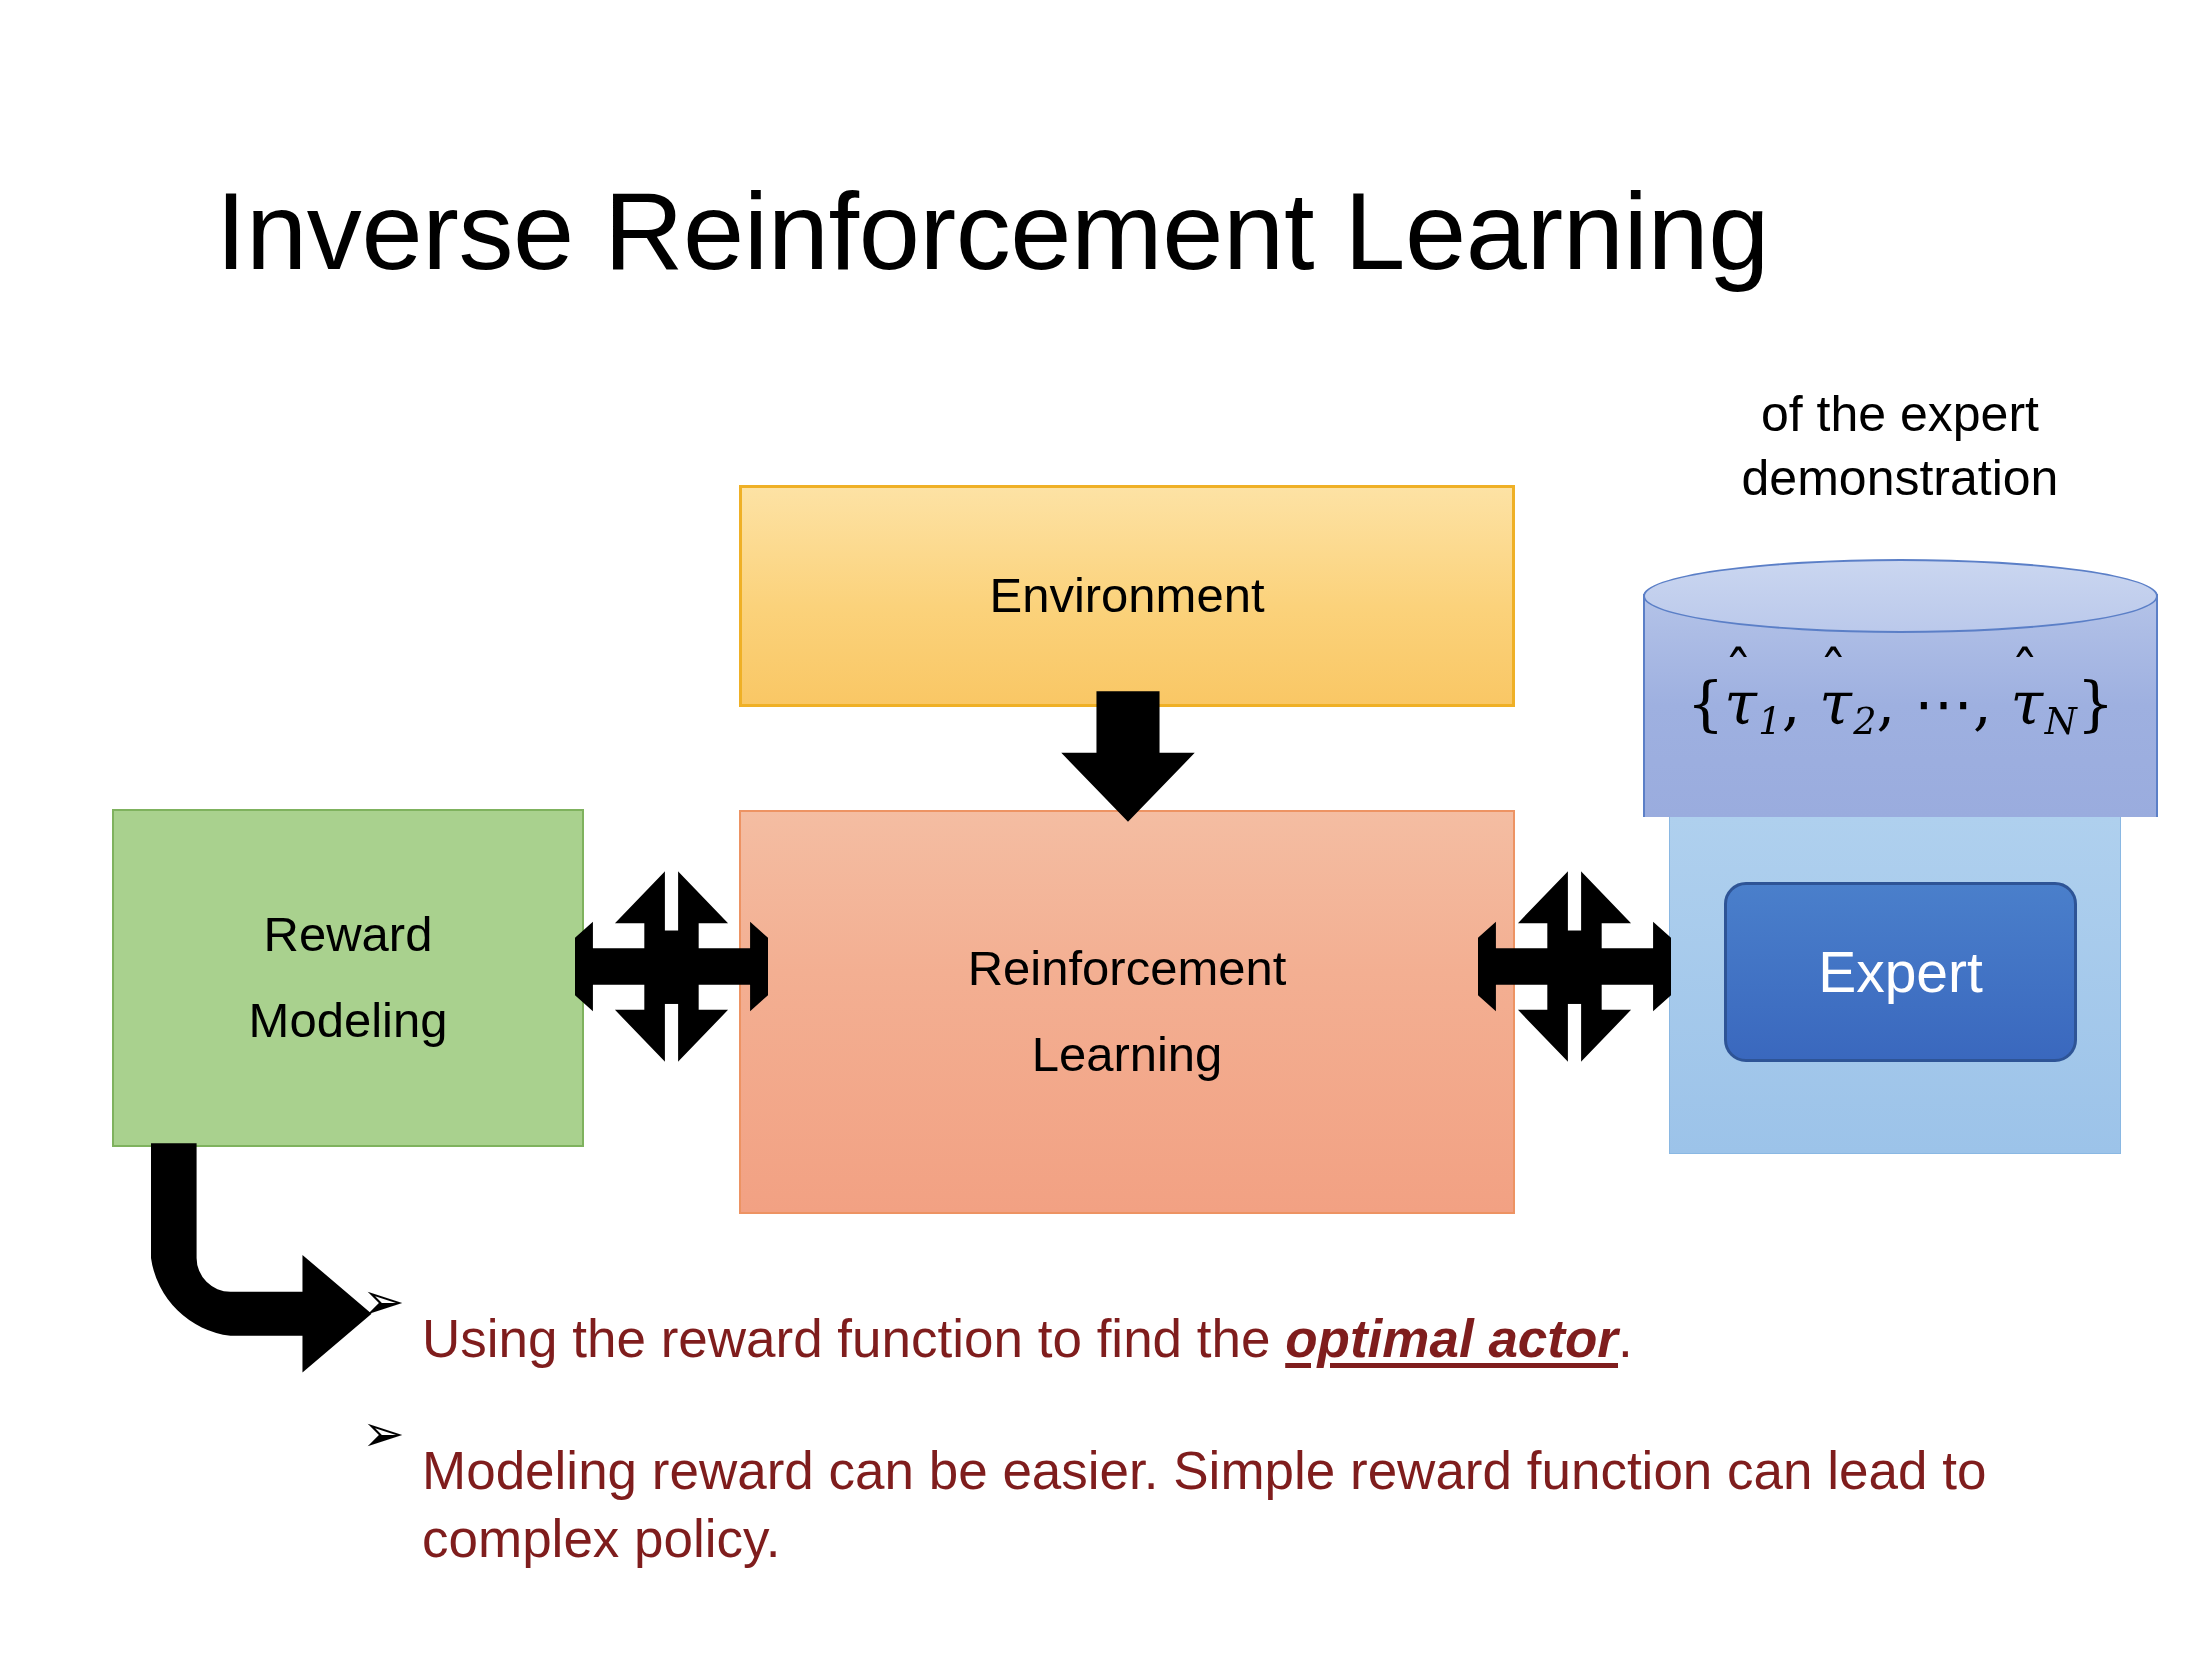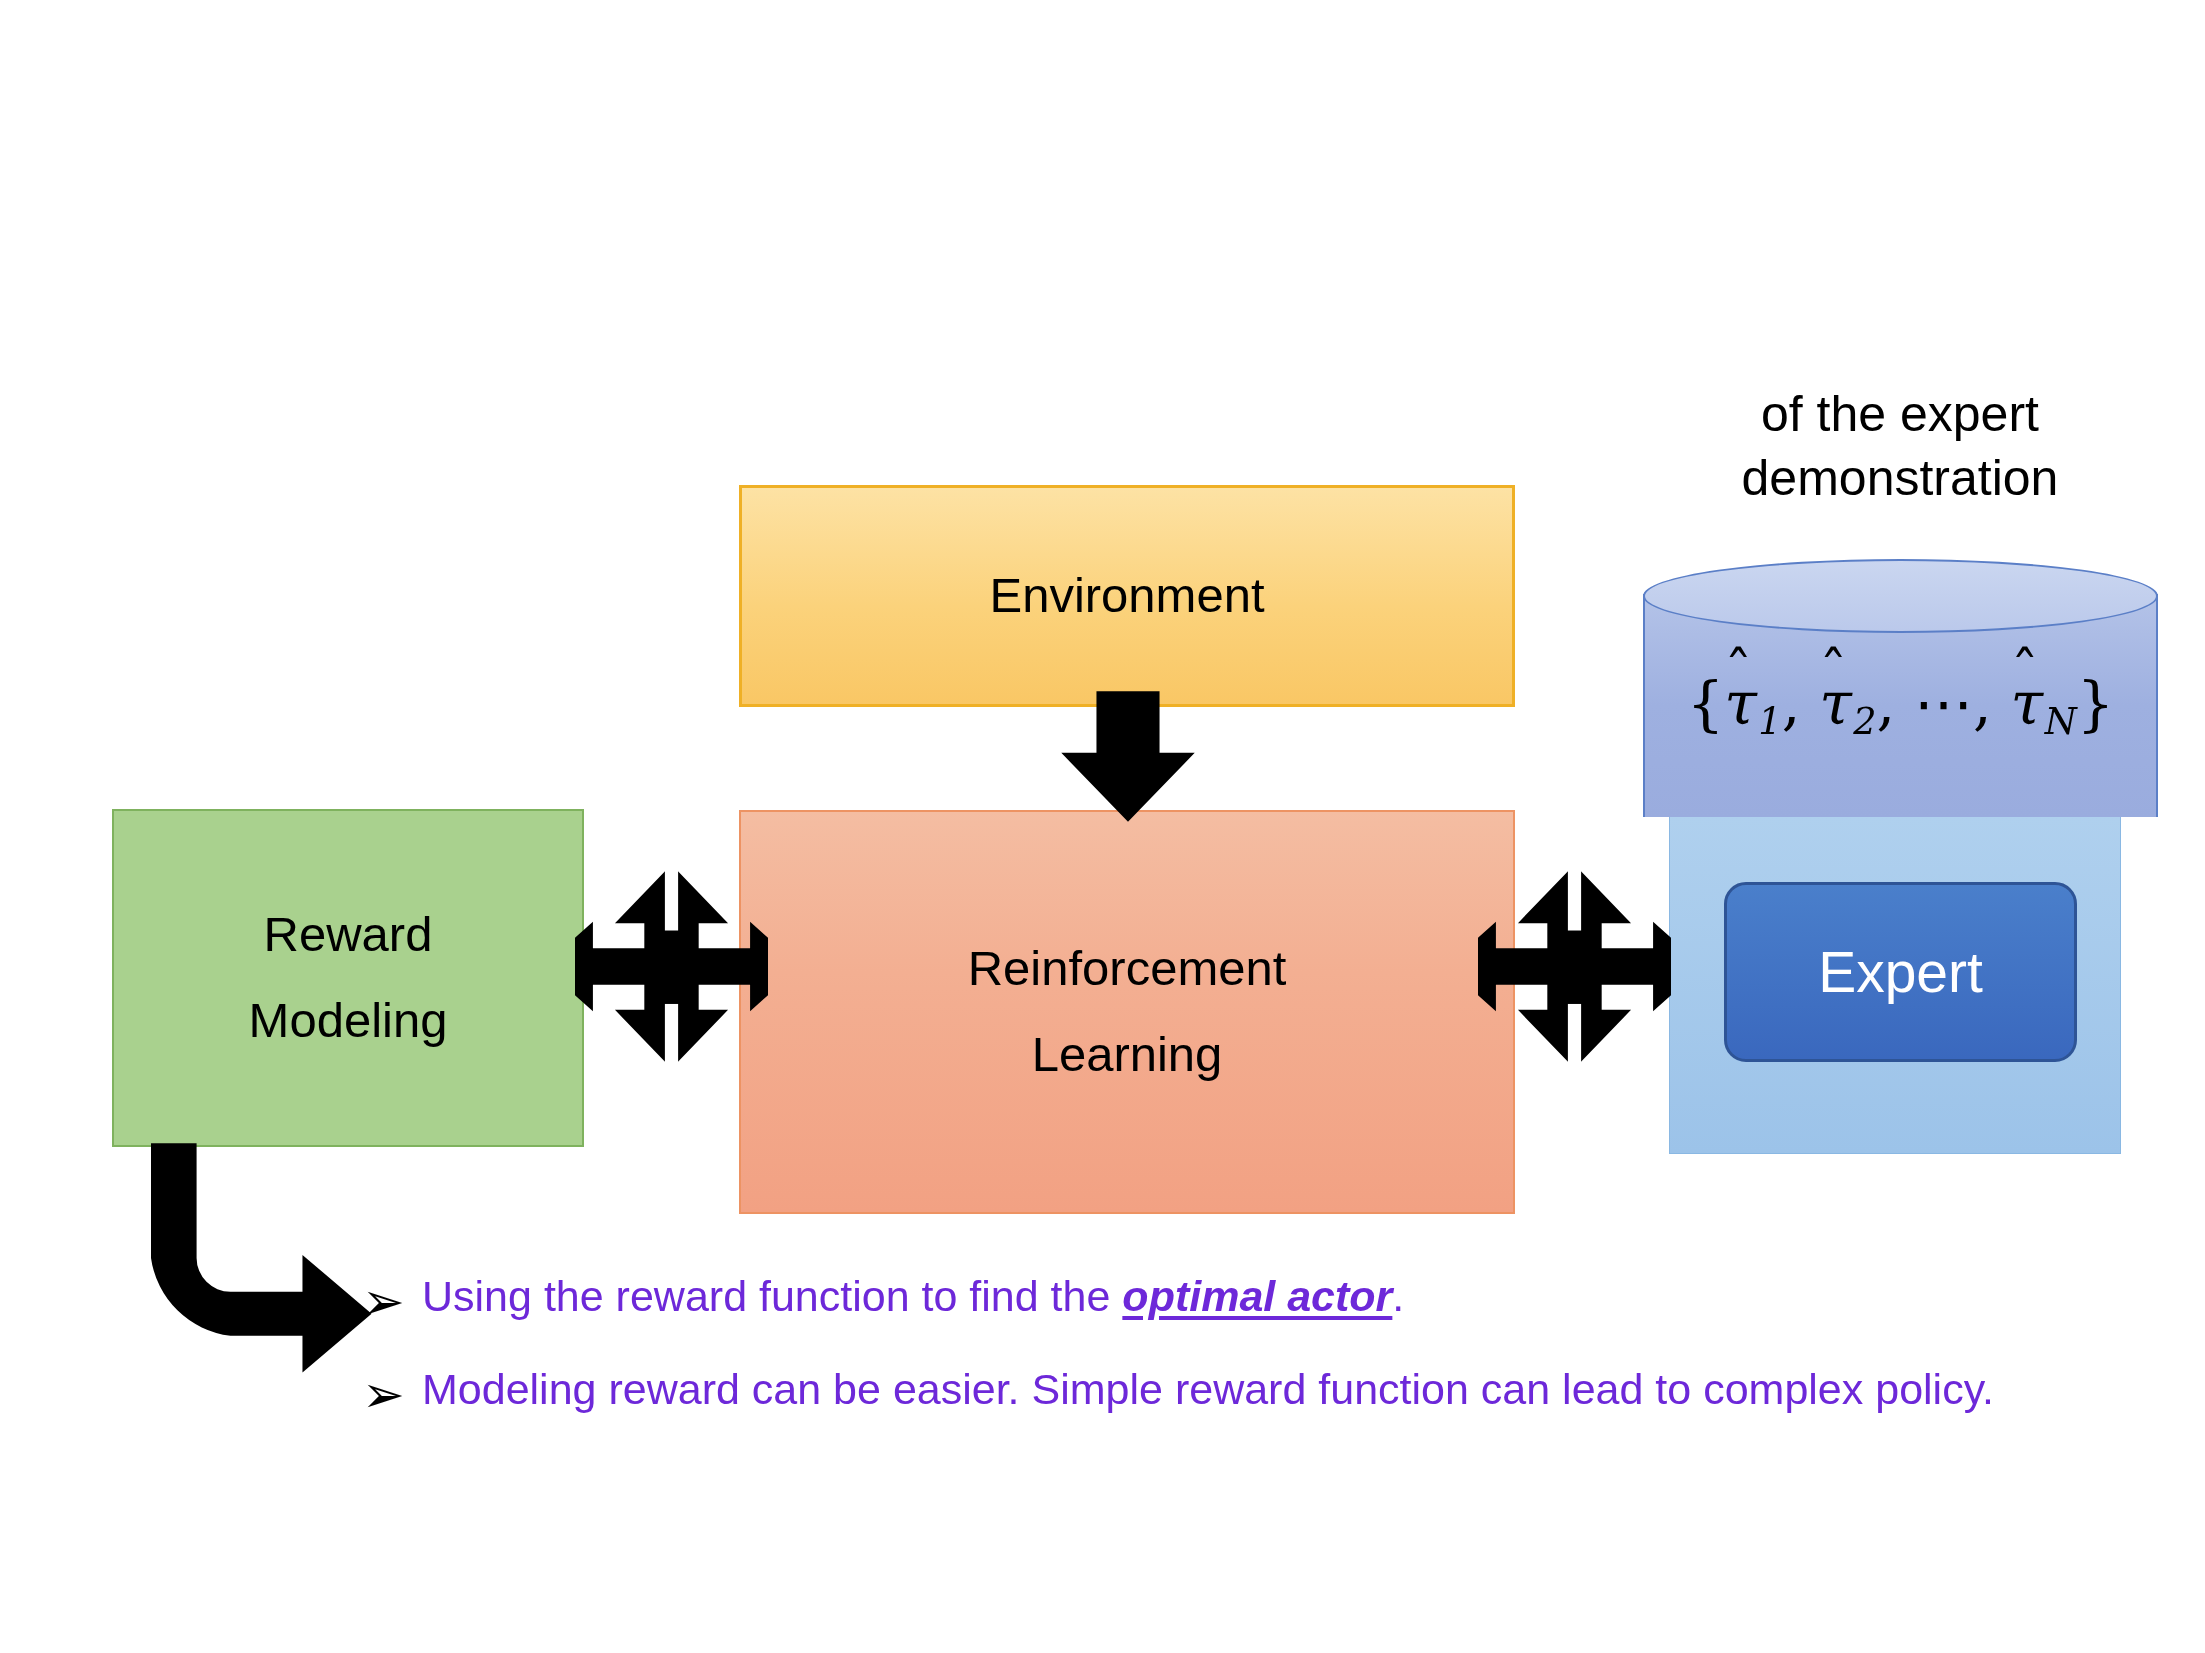--- a/index.html
+++ b/index.html
@@ -219,36 +219,38 @@
   }
   .bullet-mark {
     flex: 0 0 auto;
     width: 60px;
     font-size: 51px;
     line-height: 1.28;
     color: #000000;
   }
   .bullet-text {
     flex: 1 1 auto;
-    font-size: 43px;
+    font-size: 53px;
     line-height: 1.28;
-    color: #6d28d9;
+    color: #7f1d1d;
+    margin-top: 36px;
   }
   .emph {
     font-weight: 700;
     font-style: italic;
     text-decoration: underline;
     text-underline-offset: 0.12em;
   }
 </style>
 </head>
 <body>
 
 <div id="slide">
 
+  <div id="slide-title">Inverse Reinforcement Learning</div>
 
   <div id="demo-caption">
     <div>of the expert</div>
     <div>demonstration</div>
   </div>
 
   <div id="expert-panel"></div>
 
   <div id="cylinder">
     <div id="cyl-bottom"></div>

